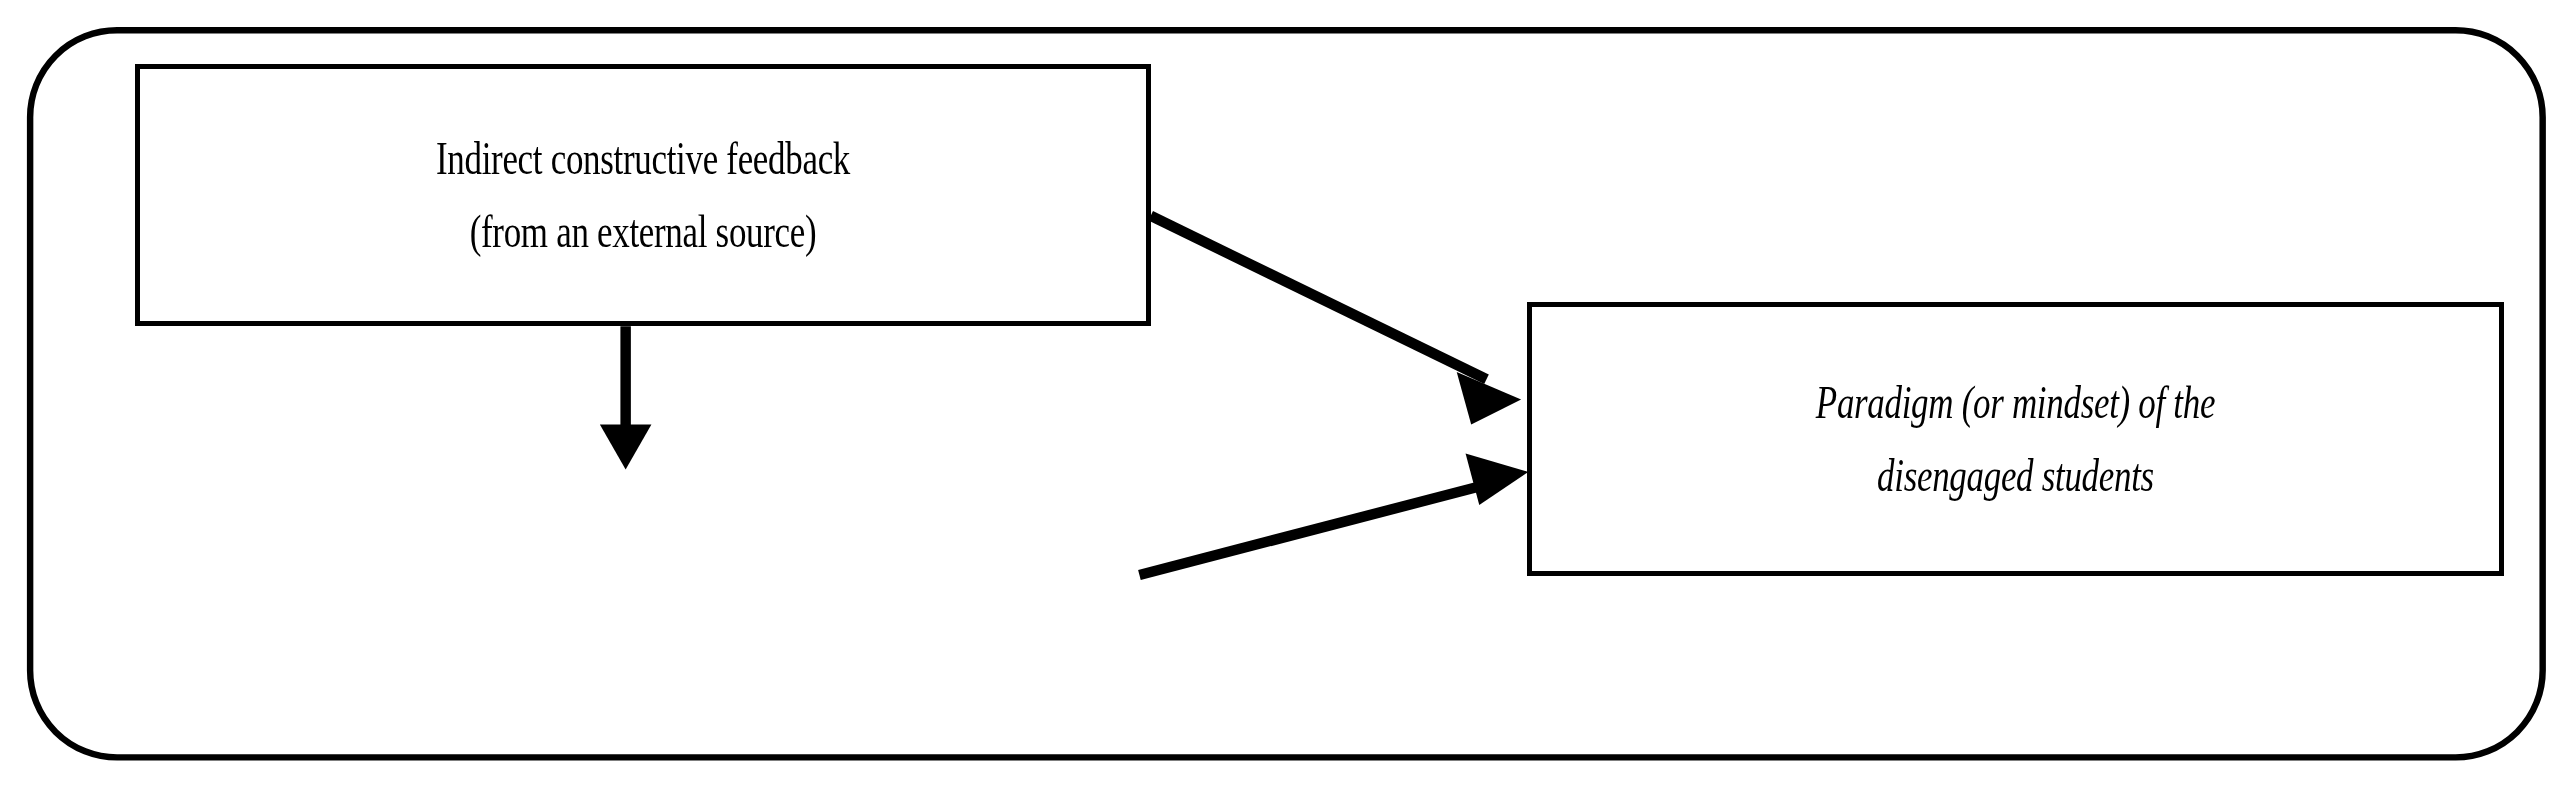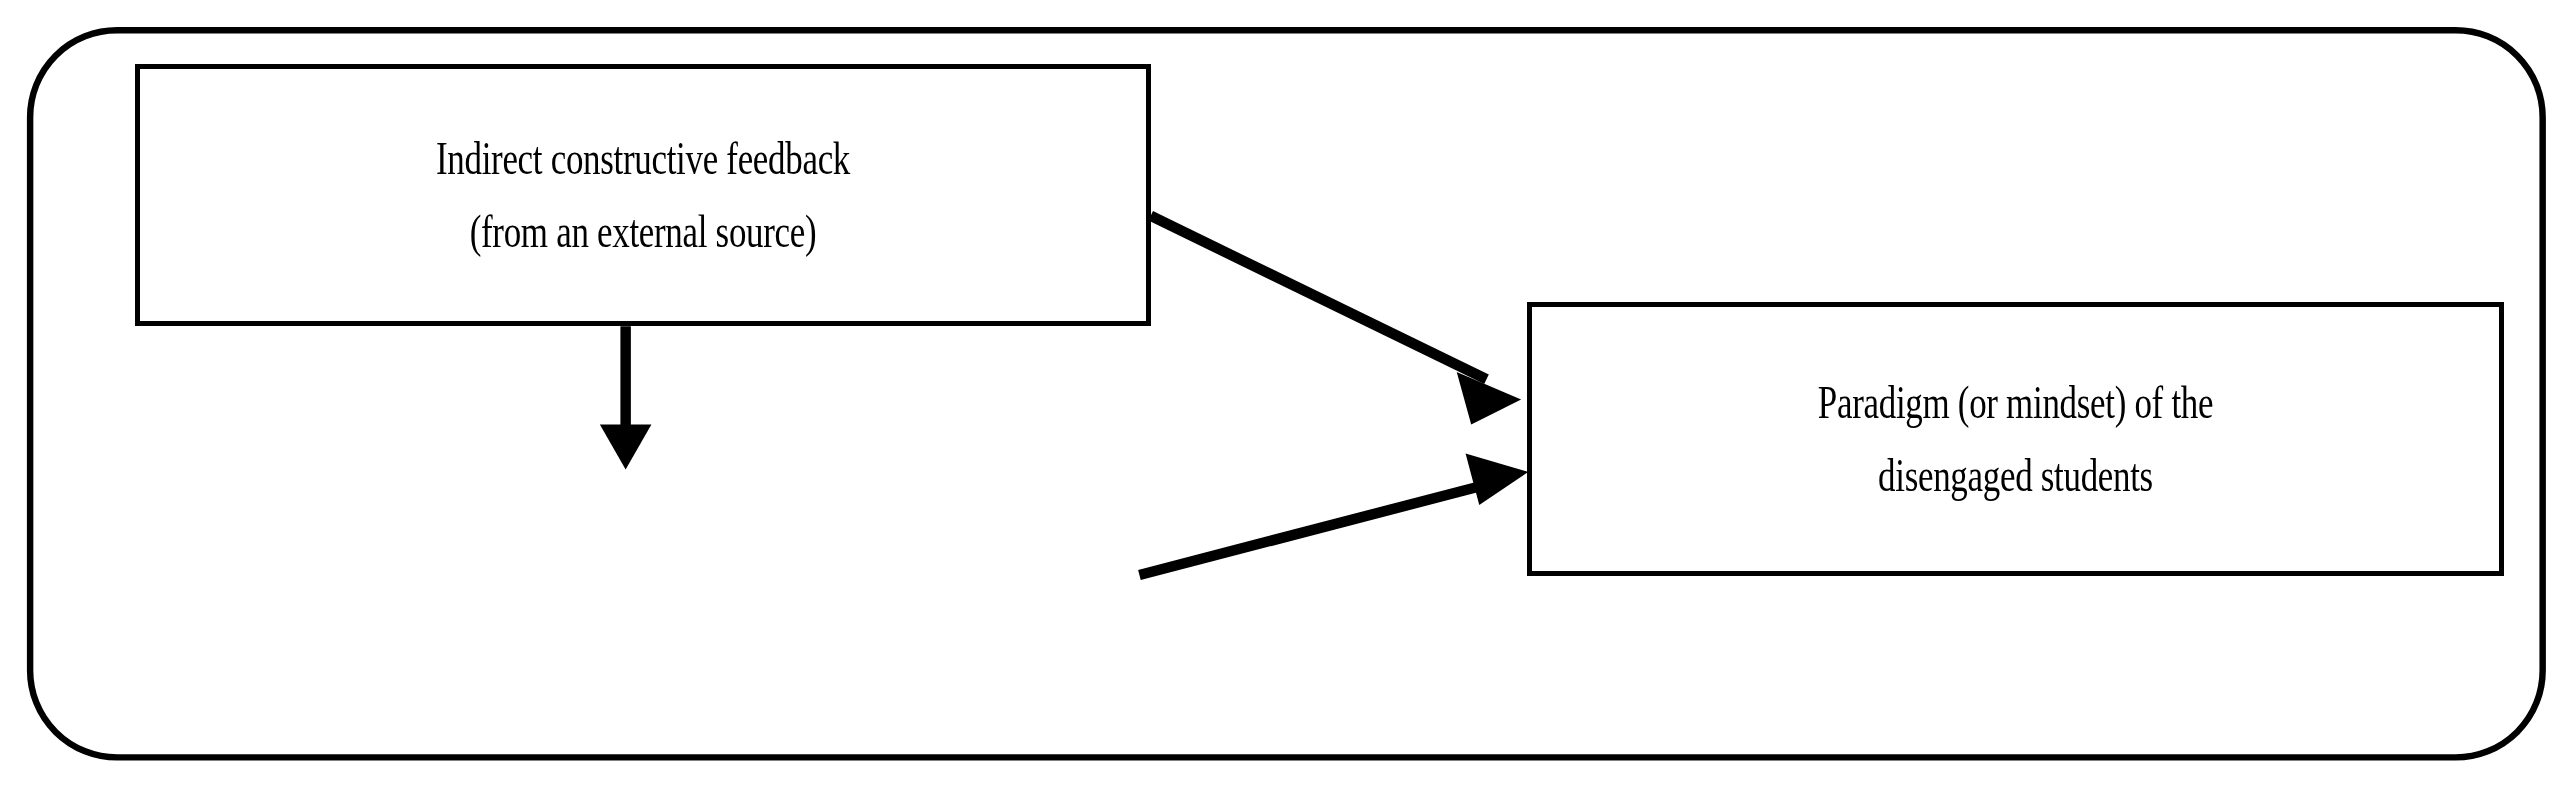--- a/index.html
+++ b/index.html
@@ -61,20 +61,21 @@
     left: 129px;
     top: 462px;
     width: 1014px;
     height: 270px;
   }
   #node-paradigm {
     left: 1527px;
     top: 302px;
     width: 977px;
     height: 274px;
+    font-style: italic;
   }
 </style>
 </head>
 <body>
 
 <div id="canvas">
 
   <svg id="diagram-svg" viewBox="0 0 3197 981">
 
     <rect x="36.5" y="37.5" width="3120" height="903" rx="108" ry="108" fill="none" stroke="#000000" stroke-width="8"></rect>

